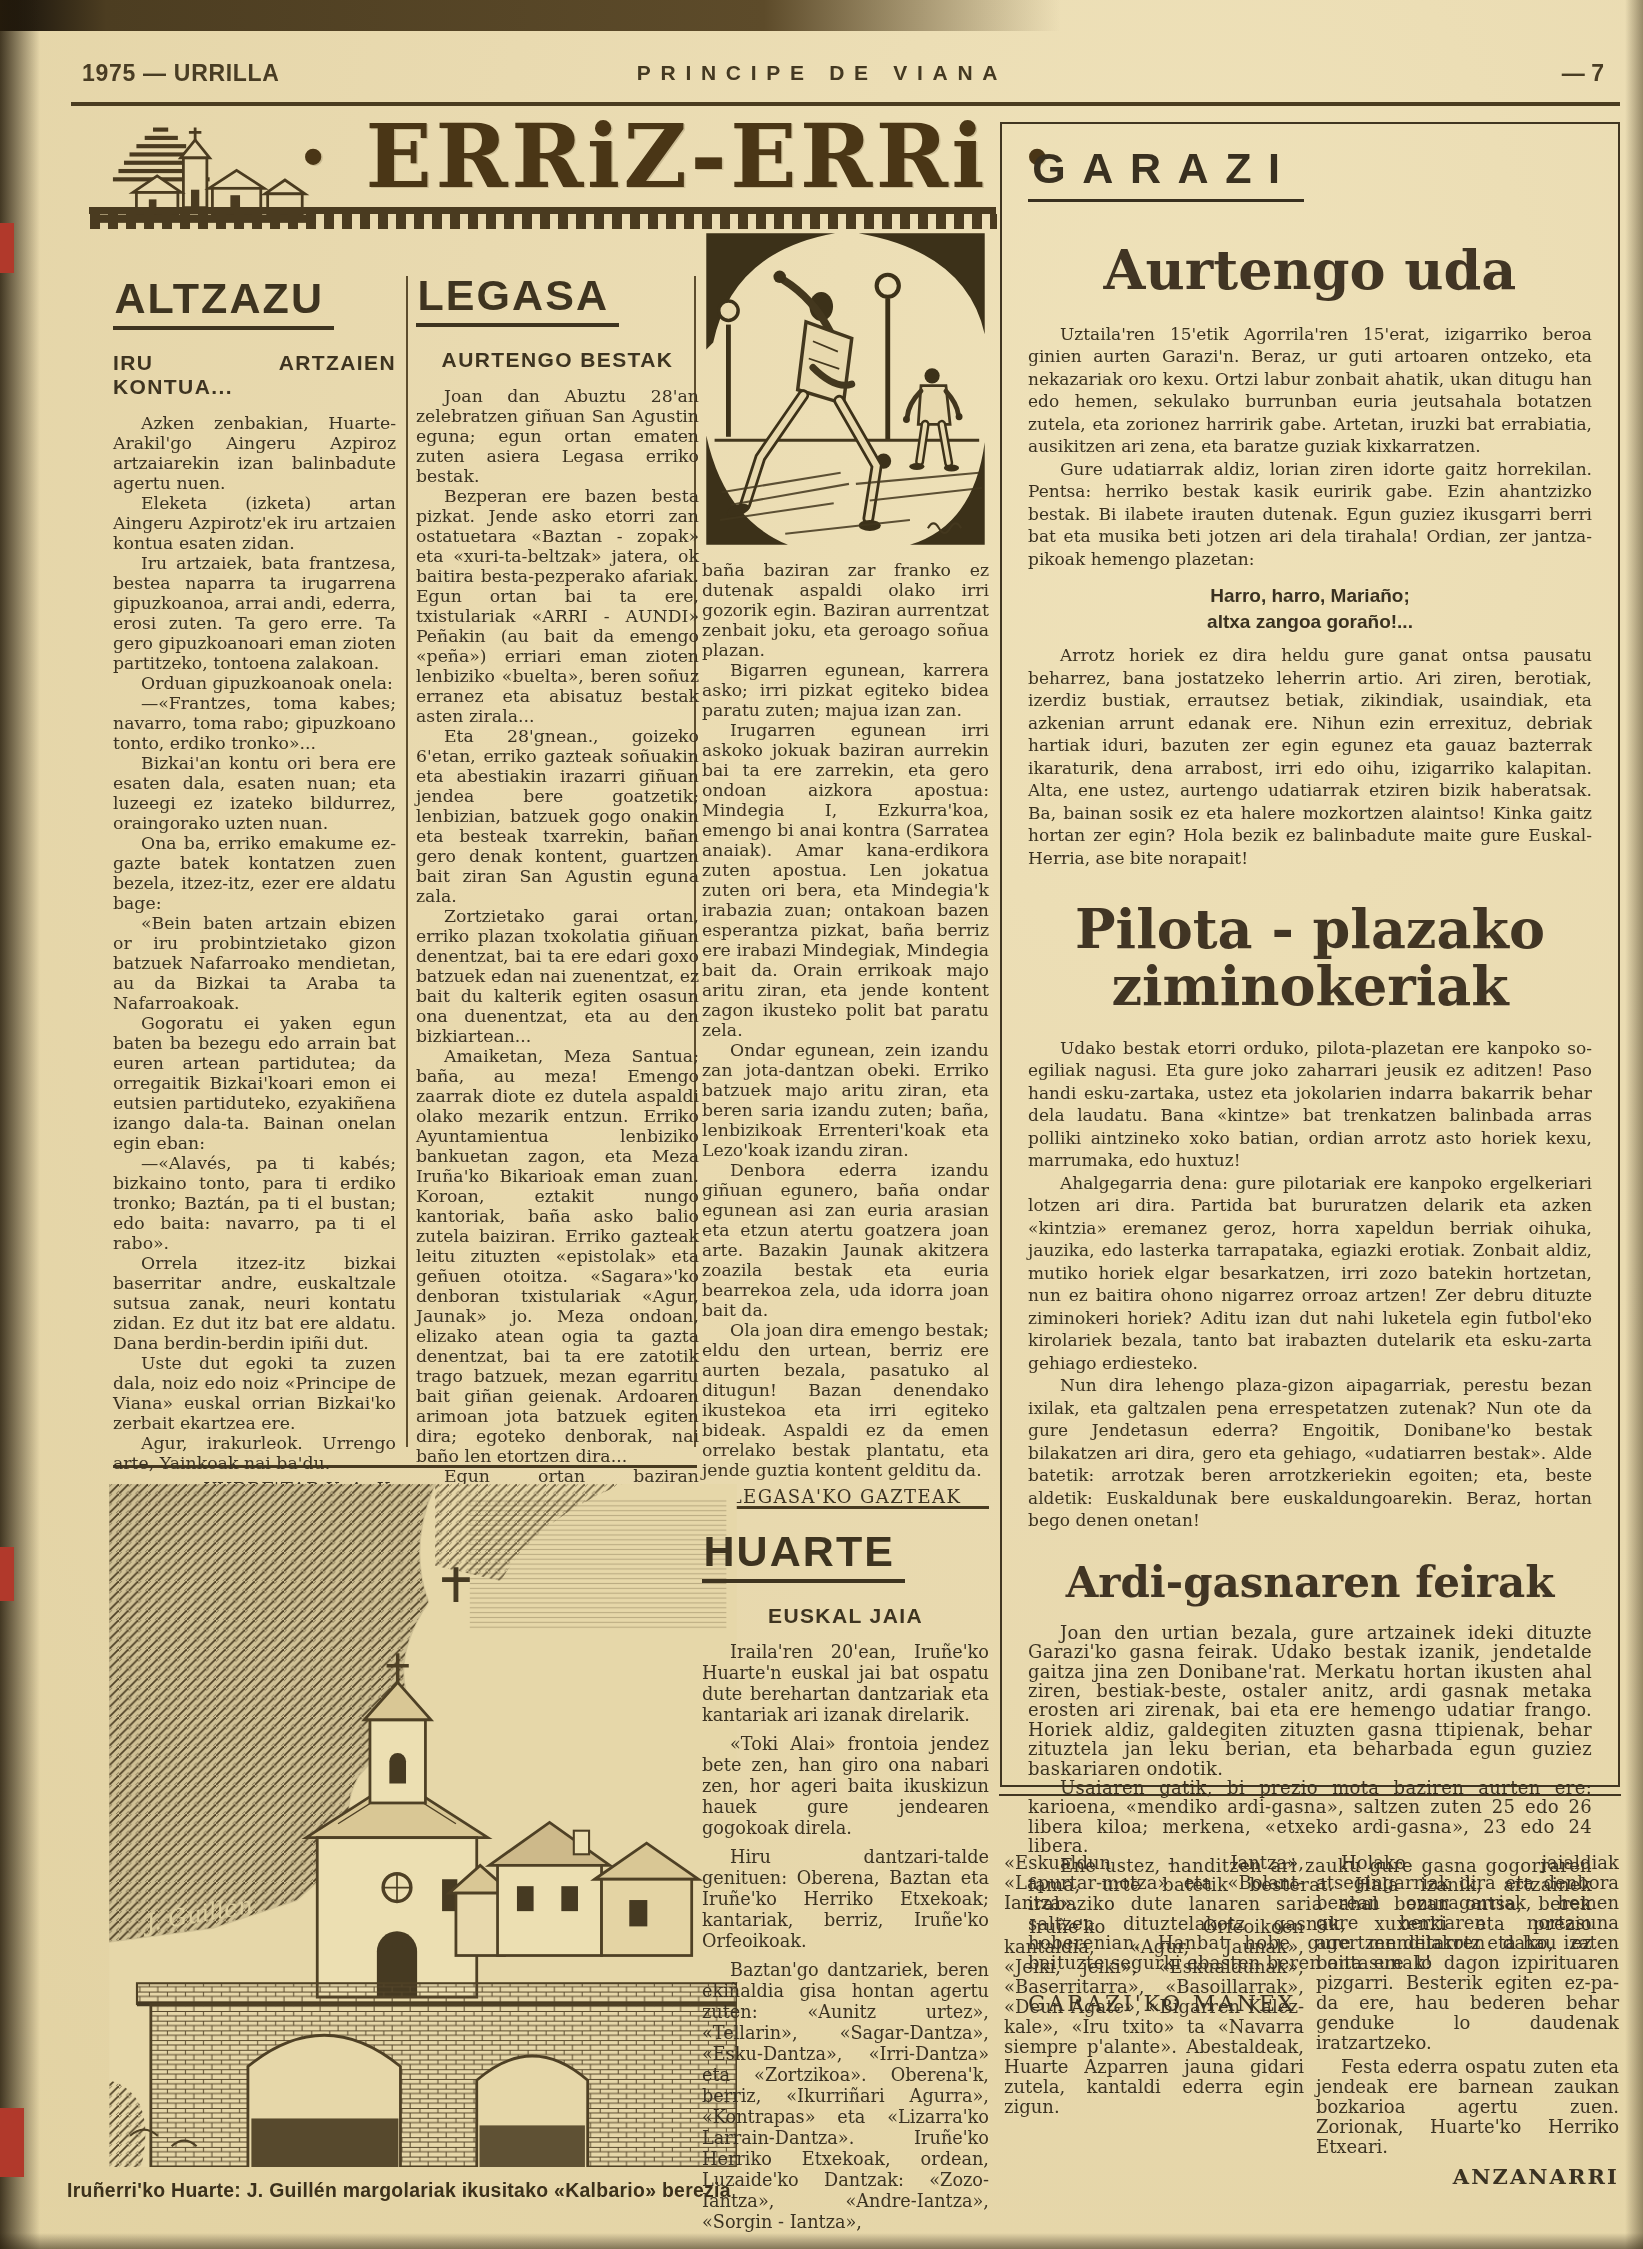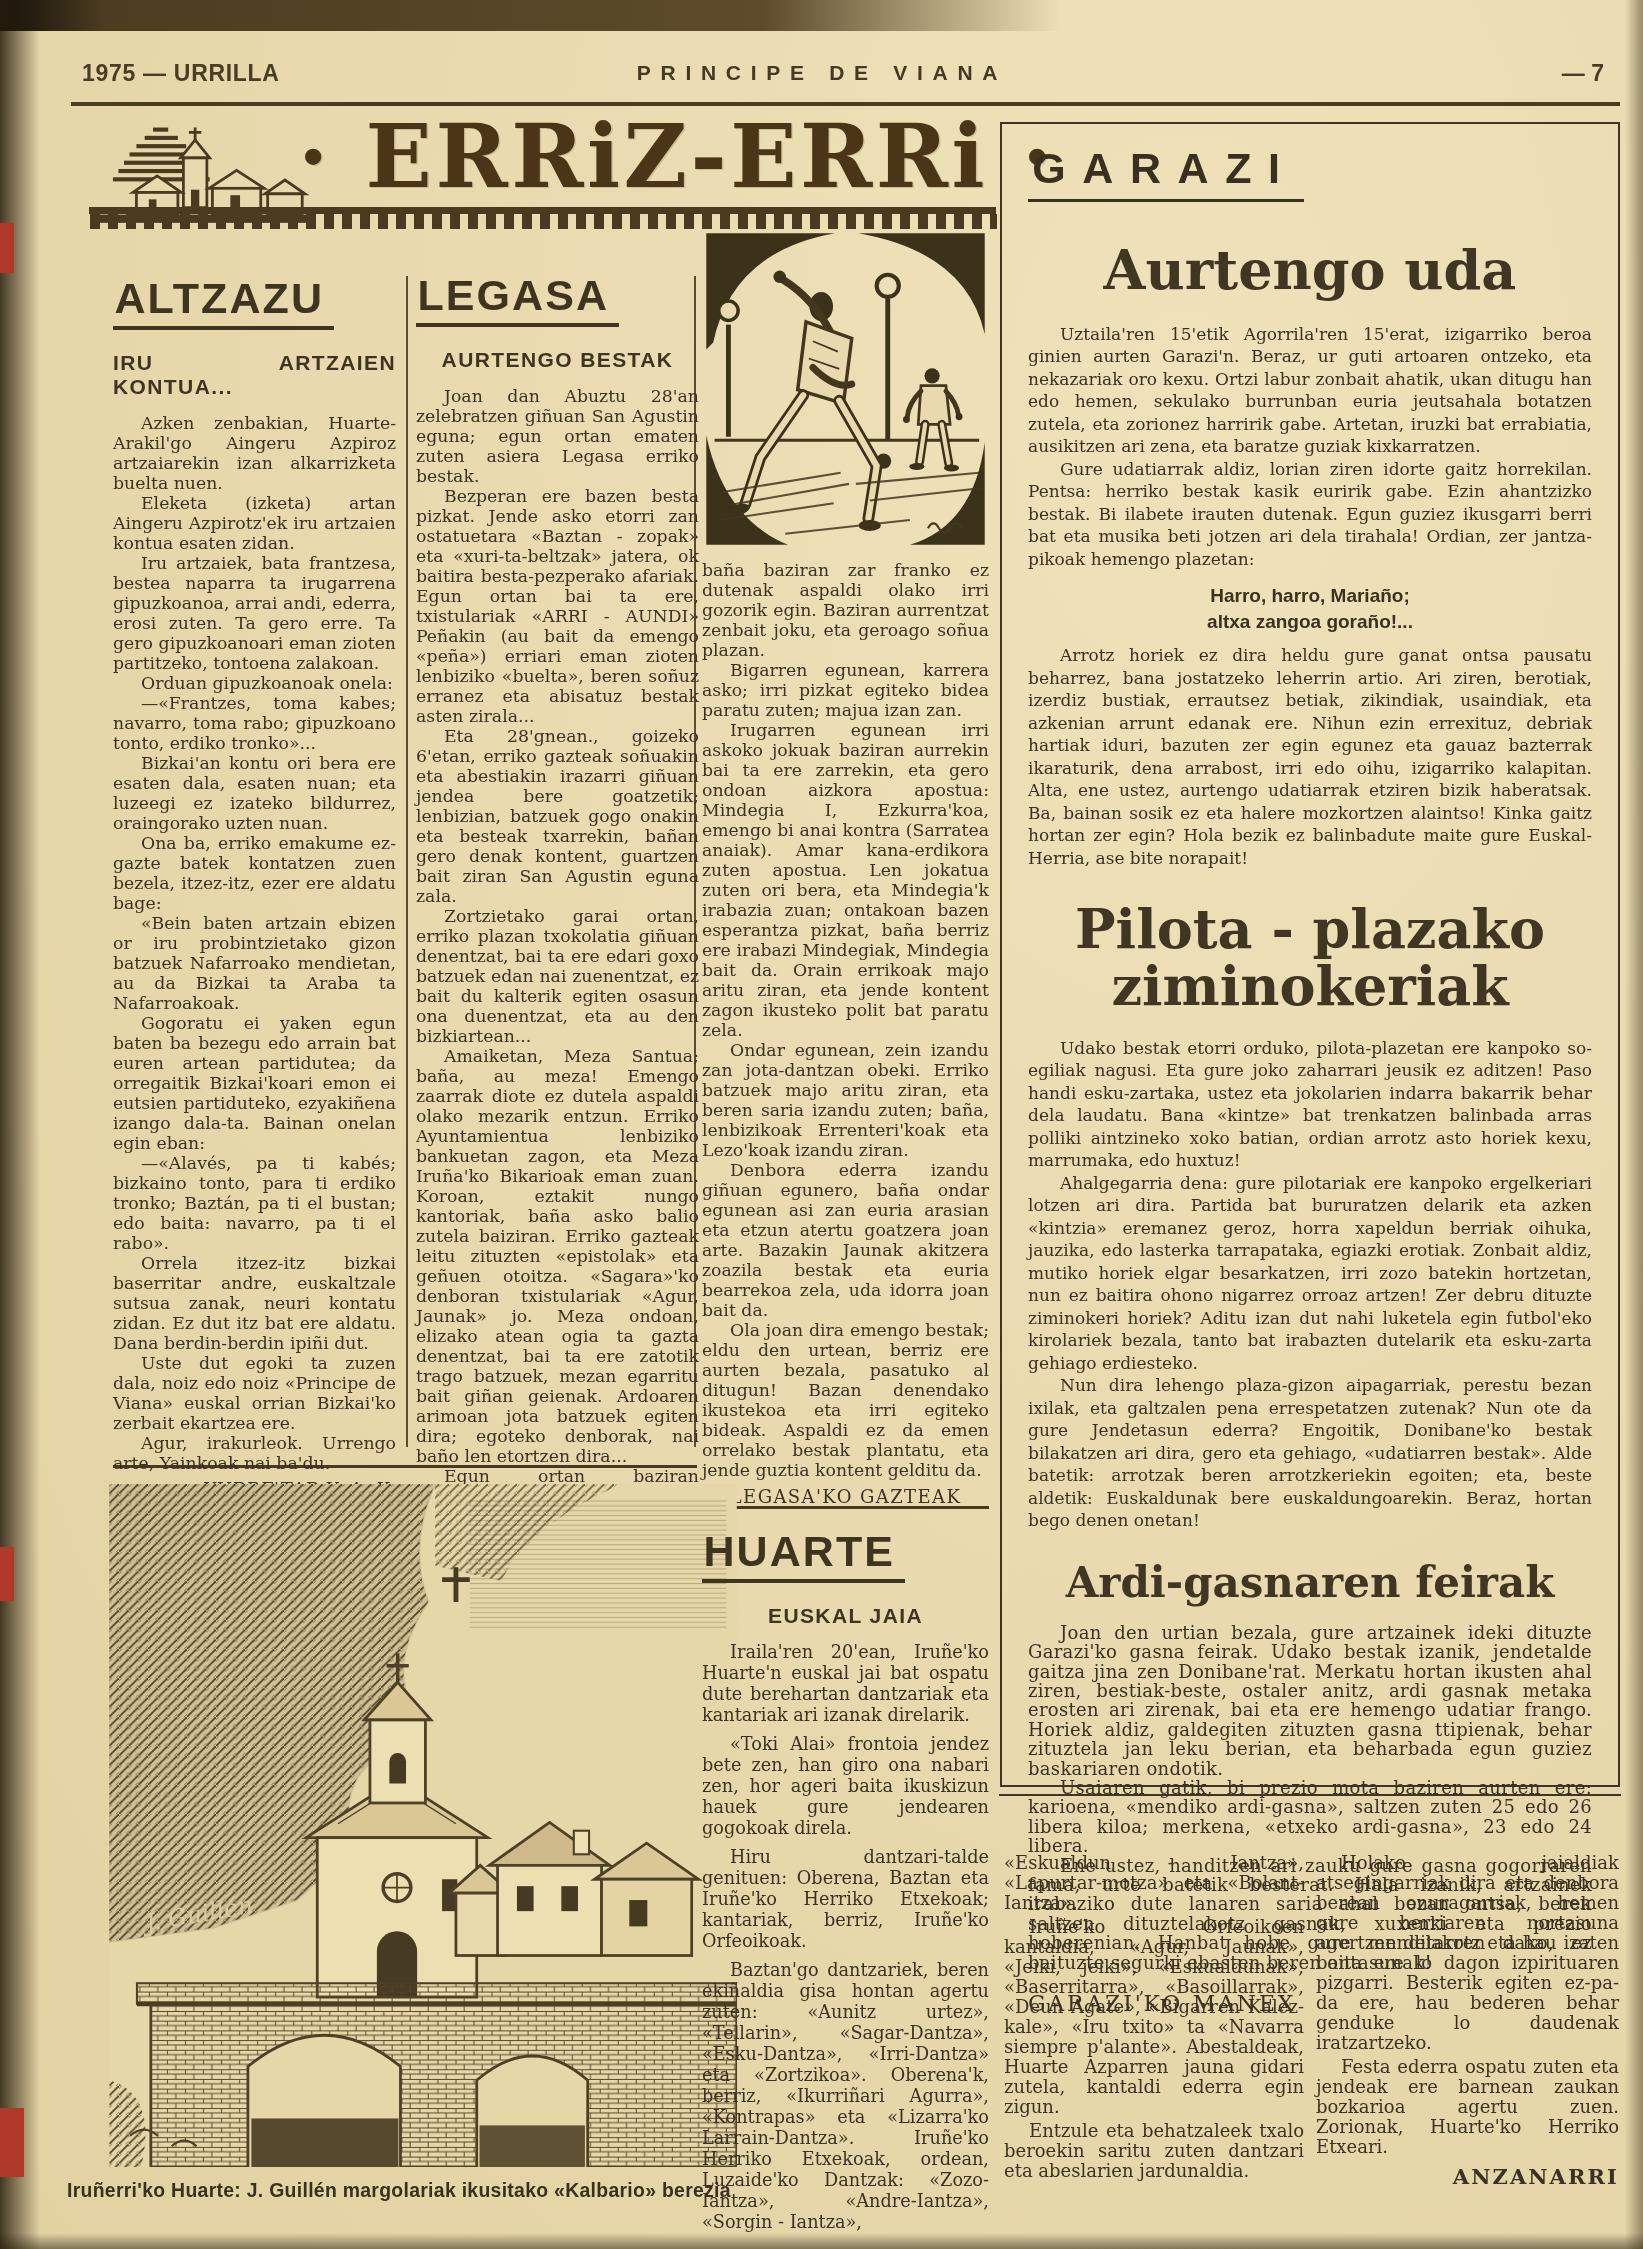--- a/index.html
+++ b/index.html
@@ -134,21 +134,21 @@
   <div class="track"></div>
 
   <div class="vd vd1"></div>
   <div class="vd vd2"></div>
   <div class="rule-mid"></div>
   <div class="rule-huarte"></div>
 
   <div class="col c1">
     <div class="t-wrap"><span class="art-title">ALTZAZU</span></div>
     <div class="art-sub">IRU ARTZAIEN KONTUA...</div>
-    <p>Azken zenbakian, Huarte-Arakil'go Aingeru Azpiroz artzaiarekin izan alkarrizketa buelta nuen.</p>
+    <p>Azken zenbakian, Huarte-Arakil'go Aingeru Azpiroz artzaiarekin izan balinbadute agertu nuen.</p>
     <p>Eleketa (izketa) artan Aingeru Azpirotz'ek iru artzaien kontua esaten zidan.</p>
     <p>Iru artzaiek, bata frantzesa, bestea naparra ta irugarrena gipuzkoanoa, arrai andi, ederra, erosi zuten. Ta gero erre. Ta gero gipuzkoanoari eman zioten partitzeko, tontoena zalakoan.</p>
     <p>Orduan gipuzkoanoak onela:</p>
     <p class="em">—«Frantzes, toma kabes; navarro, toma rabo; gipuzkoano tonto, erdiko tronko»...</p>
     <p>Bizkai'an kontu ori bera ere esaten dala, esaten nuan; eta luzeegi ez izateko bildurrez, oraingorako uzten nuan.</p>
     <p>Ona ba, erriko emakume ez-gazte batek kontatzen zuen bezela, itzez-itz, ezer ere aldatu bage:</p>
     <p class="em">«Bein baten artzain ebizen or iru probintzietako gizon batzuek Nafarroako mendietan, au da Bizkai ta Araba ta Nafarroakoak.</p>
     <p class="em">Gogoratu ei yaken egun baten ba bezegu edo arrain bat euren artean partidutea; da orregaitik Bizkai'koari emon ei eutsien partiduteko, ezyakiñena izango dala-ta. Bainan onelan egin eban:</p>
     <p class="em">—«Alavés, pa ti kabés; bizkaino tonto, para ti erdiko tronko; Baztán, pa ti el bustan; edo baita: navarro, pa ti el rabo».</p>
     <p>Orrela itzez-itz bizkai baserritar andre, euskaltzale sutsua zanak, neuri kontatu zidan. Ez dut itz bat ere aldatu. Dana berdin-berdin ipiñi dut.</p>
@@ -307,21 +307,20 @@
     <div class="art-sub center">EUSKAL JAIA</div>
     <p>Iraila'ren 20'ean, Iruñe'ko Huarte'n euskal jai bat ospatu dute berehartan dantzariak eta kantariak ari izanak direlarik.</p>
     <p>«Toki Alai» frontoia jendez bete zen, han giro ona nabari zen, hor ageri baita ikuskizun hauek gure jendearen gogokoak direla.</p>
     <p>Hiru dantzari-talde genituen: Oberena, Baztan eta Iruñe'ko Herriko Etxekoak; kantariak, berriz, Iruñe'ko Orfeoikoak.</p>
     <p>Baztan'go dantzariek, beren ekiñaldia gisa hontan agertu zuten: «Aunitz urtez», «Tellarin», «Sagar-Dantza», «Esku-Dantza», «Irri-Dantza» eta «Zortzikoa». Oberena'k, berriz, «Ikurriñari Agurra», «Kontrapas» eta «Lizarra'ko Larrain-Dantza». Iruñe'ko Herriko Etxekoak, ordean, Luzaide'ko Dantzak: «Zozo-Iantza», «Andre-Iantza», «Sorgin - Iantza»,</p>
   </div>
 
   <div class="bcol b1">
     <p class="cont em">«Eskualdun - Iantza», «Lapurtar-motza» eta «Bolant-Iantza».</p>
     <p>Iruñe'ko Orfeoikoen kantaldia, «Agur, Jaunak», «Jeiki, jeiki», «Eskualdunak», «Baserritarra», «Basoillarrak», «Deun Agate», «Bigarren Kalez-kale», «Iru txito» ta «Navarra siempre p'alante». Abestaldeak, Huarte Azparren jauna gidari zutela, kantaldi ederra egin zigun.</p>
-    <p>Entzule eta behatzaleek txalo beroekin saritu zuten dantzari eta abeslarien jardunaldia.</p>
   </div>
   <div class="bcol b2">
     <p>Holako jaialdiak atsegingarriak dira eta denbora berean onuragarriak, hemen gure herriaren nortasuna agertzen delakotz eta hau izaten baita ere lo dagon izpirituaren pizgarri. Besterik egiten ez-pa-da ere, hau bederen behar genduke lo daudenak iratzartzeko.</p>
     <p>Festa ederra ospatu zuten eta jendeak ere barnean zaukan bozkarioa agertu zuen. Zorionak, Huarte'ko Herriko Etxeari.</p>
     <div class="b-sig">ANZANARRI</div>
   </div>
 
 </div>
 
 

